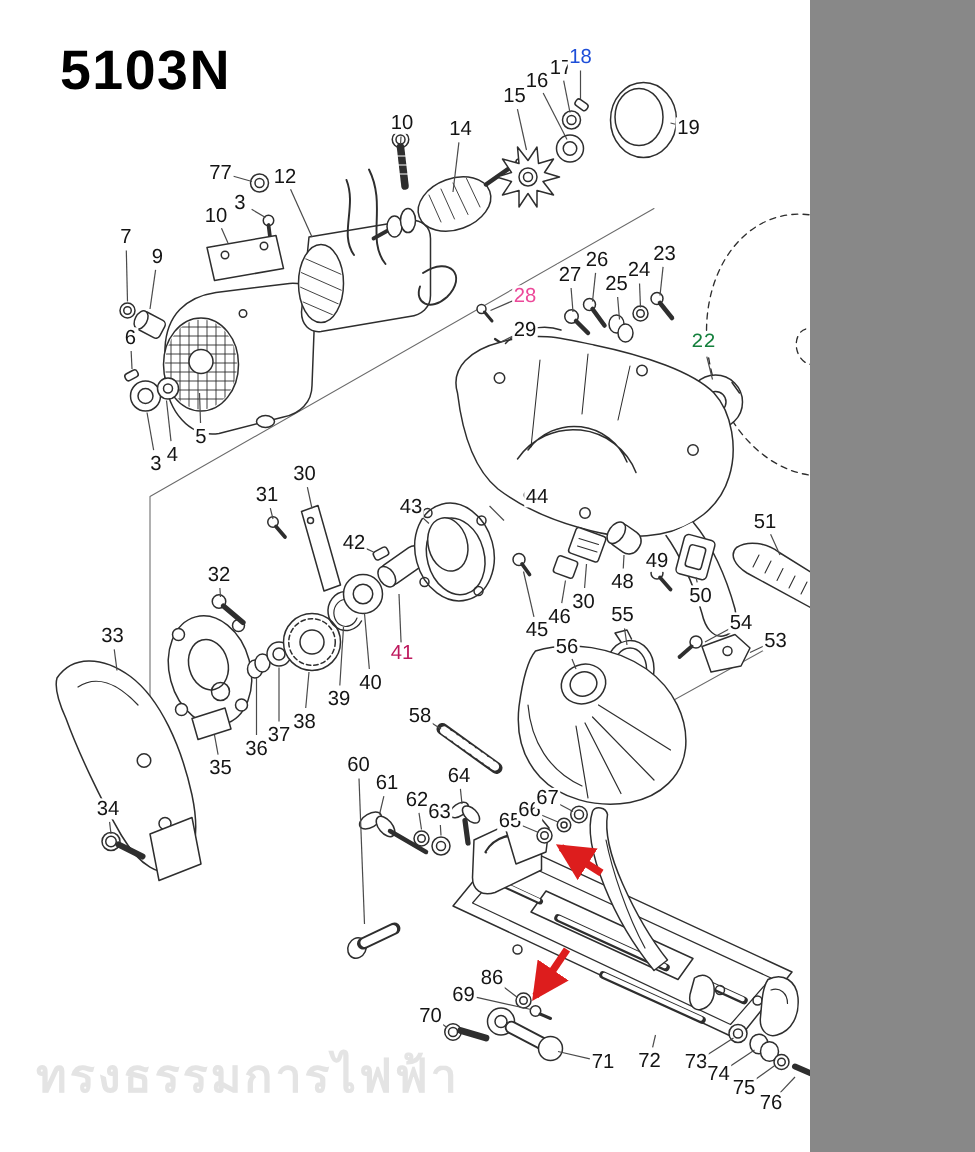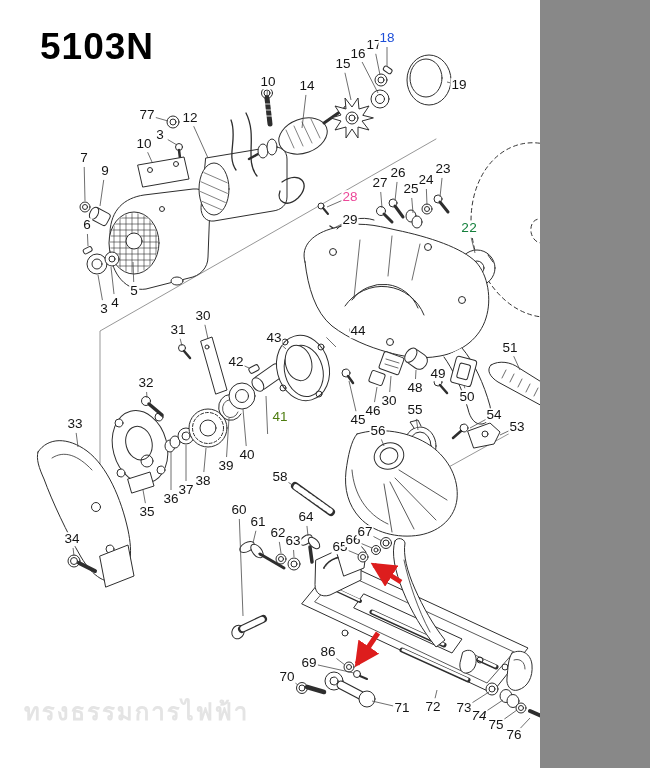--- a/index.html
+++ b/index.html
@@ -1,21 +1,21 @@
 <!DOCTYPE html>
 <html><head>
 <meta charset="utf-8">
 <style>
   html,body{margin:0;padding:0;background:#888;}
   .stage{position:relative;width:540px;height:768px;background:#ffffff;overflow:hidden;
          font-family:"Liberation Sans","DejaVu Sans",sans-serif;}
   #diagram{position:absolute;left:0;top:0;}
   .title{position:absolute;left:40px;top:26px;font-size:37px;font-weight:800;
          letter-spacing:1px;color:#000;}
-  .watermark{position:absolute;left:24px;top:692px;font-size:24px;font-weight:600;
+  .watermark{position:absolute;left:24px;top:692px;font-size:31px;font-weight:600;
          color:#e4e4e4;letter-spacing:2px;white-space:nowrap;}
   .plabel{position:absolute;transform:translate(-50%,-50%);font-size:13.5px;
          color:#141414;line-height:1;background:#fff;padding:0 1px;}
 </style>
 </head>
 <body>
 
 <div class="stage">
 
 <svg id="diagram" width="650" height="768" viewBox="0 0 650 768">
@@ -462,21 +462,21 @@
       <span class="plabel" style="left: 178px; top: 330px; color: rgb(20, 20, 20);">31</span>
       <span class="plabel" style="left: 146px; top: 383px; color: rgb(20, 20, 20);">32</span>
       <span class="plabel" style="left: 75px; top: 424px; color: rgb(20, 20, 20);">33</span>
       <span class="plabel" style="left: 72px; top: 539px; color: rgb(20, 20, 20);">34</span>
       <span class="plabel" style="left: 147px; top: 512px; color: rgb(20, 20, 20);">35</span>
       <span class="plabel" style="left: 171px; top: 499px; color: rgb(20, 20, 20);">36</span>
       <span class="plabel" style="left: 186px; top: 490px; color: rgb(20, 20, 20);">37</span>
       <span class="plabel" style="left: 203px; top: 481px; color: rgb(20, 20, 20); text-align: center;">38</span>
       <span class="plabel" style="left: 226px; top: 466px; color: rgb(20, 20, 20);">39</span>
       <span class="plabel" style="left: 247px; top: 455px; color: rgb(20, 20, 20);">40</span>
-      <span class="plabel" style="left: 268px; top: 417px; color: #4d7c0f; margin-left: 12px;">41</span>
+      <span class="plabel" style="left: 268px; top: 435px; color: #be185d;">41</span>
       <span class="plabel" style="left: 236px; top: 362px; color: rgb(20, 20, 20);">42</span>
       <span class="plabel" style="left: 274px; top: 338px; color: rgb(20, 20, 20);">43</span>
       <span class="plabel" style="left: 320px; top: 331px; color: rgb(20, 20, 20); margin-left: 38px;">44</span>
       <span class="plabel" style="left: 358px; top: 420px; color: rgb(20, 20, 20);">45</span>
       <span class="plabel" style="left: 373px; top: 411px; color: rgb(20, 20, 20);">46</span>
       <span class="plabel" style="left: 389px; top: 401px; color: rgb(20, 20, 20);">30</span>
       <span class="plabel" style="left: 415px; top: 388px; color: rgb(20, 20, 20);">48</span>
       <span class="plabel" style="left: 438px; top: 374px; color: rgb(20, 20, 20);">49</span>
       <span class="plabel" style="left: 467px; top: 397px; color: rgb(20, 20, 20);">50</span>
       <span class="plabel" style="left: 510px; top: 348px; color: rgb(20, 20, 20);">51</span>
@@ -493,20 +493,20 @@
       <span class="plabel" style="left: 306px; top: 517px; color: rgb(20, 20, 20);">64</span>
       <span class="plabel" style="left: 340px; top: 547px; color: rgb(20, 20, 20);">65</span>
       <span class="plabel" style="left: 353px; top: 540px; color: rgb(20, 20, 20);">66</span>
       <span class="plabel" style="left: 365px; top: 532px; color: rgb(20, 20, 20);">67</span>
       <span class="plabel" style="left: 328px; top: 652px; color: rgb(20, 20, 20);">86</span>
       <span class="plabel" style="left: 309px; top: 663px; color: rgb(20, 20, 20);">69</span>
       <span class="plabel" style="left: 287px; top: 677px; color: rgb(20, 20, 20);">70</span>
       <span class="plabel" style="left: 402px; top: 708px; color: rgb(20, 20, 20);">71</span>
       <span class="plabel" style="left: 433px; top: 707px; color: rgb(20, 20, 20);">72</span>
       <span class="plabel" style="left: 464px; top: 708px; color: rgb(20, 20, 20);">73</span>
-      <span class="plabel" style="left: 479px; top: 716px; color: rgb(20, 20, 20); font-style: italic;">74</span>
+      <span class="plabel" style="left: 479px; top: 716px; color: rgb(20, 20, 20);">74</span>
       <span class="plabel" style="left: 496px; top: 725px; color: rgb(20, 20, 20);">75</span>
       <span class="plabel" style="left: 514px; top: 735px; color: rgb(20, 20, 20);">76</span>
       <span class="plabel" style="left: 147px; top: 115px; color: rgb(20, 20, 20);">77</span>
     </div>
 <div class="watermark">ทรงธรรมการไฟฟ้า</div>
 
 </div>
 
 </body></html>

